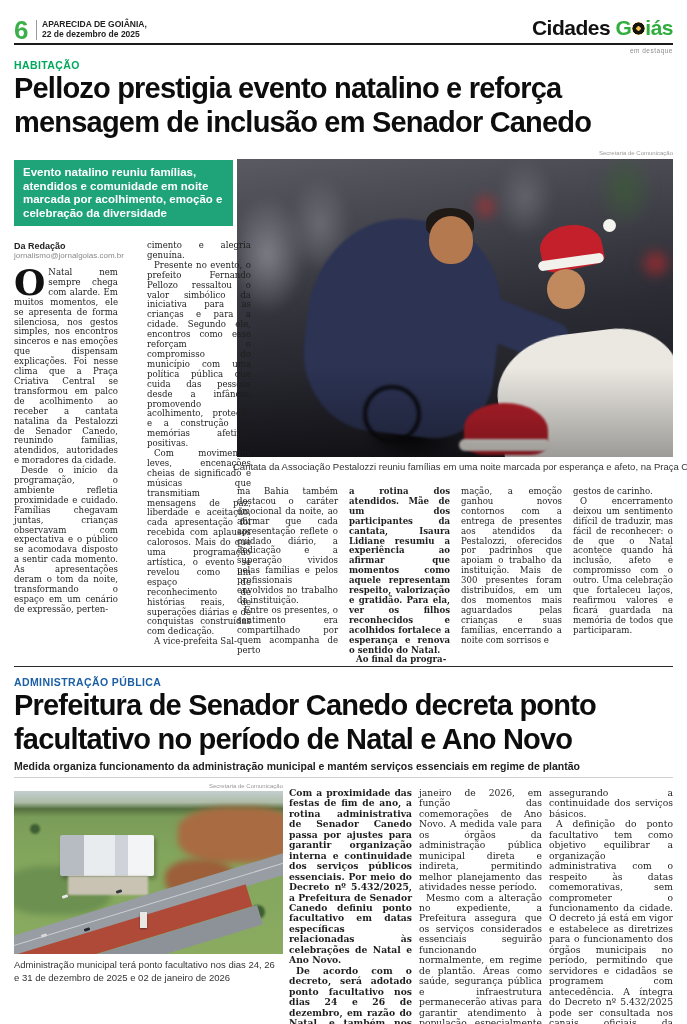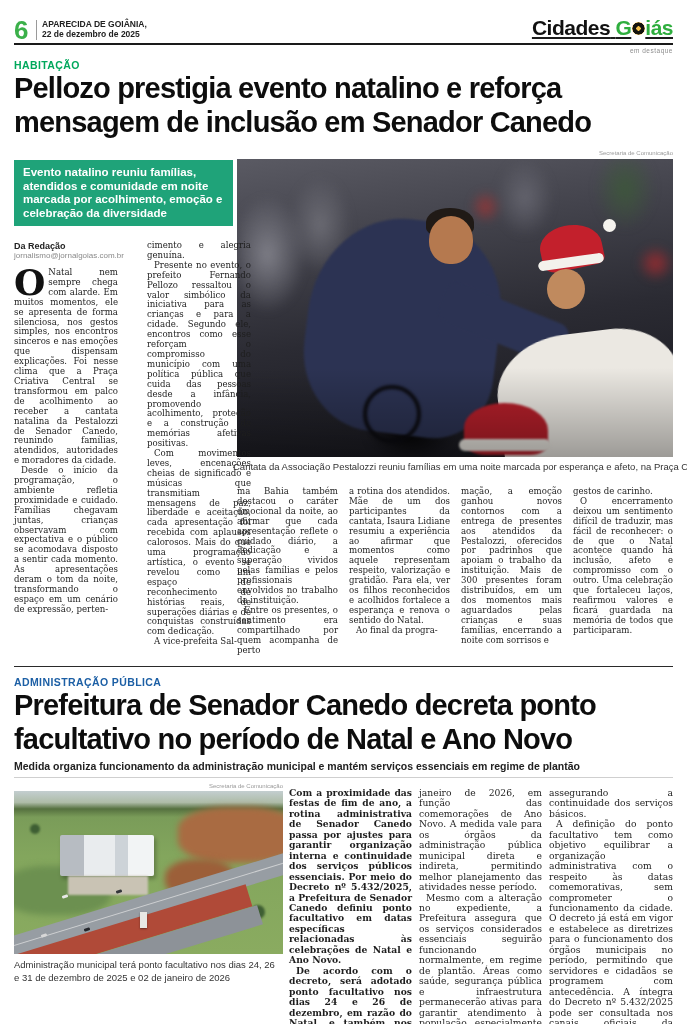--- a/index.html
+++ b/index.html
@@ -7,21 +7,21 @@
   .page {
     position:relative; width:687px; height:1024px; margin:0 auto;
     background:#ffffff; overflow:hidden;
     font-family:"Liberation Sans", sans-serif; color:#1c1c1c;
   }
   
   .masthead { position:absolute; left:14px; right:14px; top:18px; height:27px; border-bottom:2px solid #1a1a1a; }
   .pagenum { position:absolute; left:0; top:-3px; font-size:26px; font-weight:bold; color:#3bb04a; }
   .head-divider { position:absolute; left:22px; top:2px; width:1px; height:20px; background:#9a9a9a; }
   .head-loc { position:absolute; left:28px; top:1px; font-size:8.5px; font-weight:bold; line-height:10px; color:#222; }
-  .brand { position:absolute; right:0; top:-2px; font-size:21px; font-weight:bold; letter-spacing:-0.5px; white-space:nowrap;text-decoration:underline; }
+  .brand { position:absolute; right:0; top:-2px; font-size:21px; font-weight:bold; letter-spacing:-0.5px; white-space:nowrap; }
   .brand .b-black { color:#111; }
   .brand .b-green { color:#2fae3e; }
   .logo-o { display:inline-block; width:13px; height:13px; border-radius:50%;
     background:radial-gradient(circle at 50% 50%, #f6c14a 0 22%, #14140f 26% 64%, #f6c14a 68% 100%);
     margin:0 0.5px; }
   .tagline { position:absolute; right:14px; top:47px; font-size:6.5px; color:#8d8d8d; letter-spacing:0.5px; }
 
   
   .kicker { position:absolute; left:14px; font-size:10.5px; font-weight:bold; letter-spacing:0.4px; }
   .headline { position:absolute; left:14px; width:662px; font-size:29px; line-height:34px;
@@ -44,21 +44,21 @@
   .byline { position:absolute; left:14px; top:241px; }
   .byline .b-name { font-size:9px; font-weight:bold; color:#222; }
   .byline .b-mail { font-size:8px; color:#8a8a8a; }
   .credit-1 { top:150px; right:14px; width:200px; }
   .photo1 { position:absolute; left:237px; top:159px; width:436px; height:298px; overflow:hidden;
     background:linear-gradient(172deg,#5a5a63 0%, #44444d 25%, #2b2b33 55%, #15151b 100%); }
   .caption-1 { left:233px; top:461px; width:444px; white-space:nowrap; }
   .col-a1-1 { left:14px;  top:268px; width:104px; height:392px; }
   .col-a1-2 { left:123px; top:241px; width:104px; height:419px;margin-left:24px; }
   .col-a1-3 { left:237px; top:487px; width:101px; height:170px; }
-  .col-a1-4 { left:349px; top:487px; width:101px; height:170px; }
+  .col-a1-4 { left:349px; top:487px; width:101px; height:170px;font-weight:bold; }
   .col-a1-5 { left:461px; top:487px; width:101px; height:170px; }
   .col-a1-6 { left:573px; top:487px; width:100px; height:170px; }
 
   .art-divider { position:absolute; left:14px; top:666px; width:659px; height:1px; background:#2a2a2a; }
 
   
   .kicker-2 { top:676px; color:#1c5fa5; }
   .h1-a2 { top:688px; }
   .deck { position:absolute; left:14px; top:760px; width:659px; font-size:10.5px; font-weight:bold; color:#222;
     padding-bottom:5px; border-bottom:1px solid #cfcfcf; }

